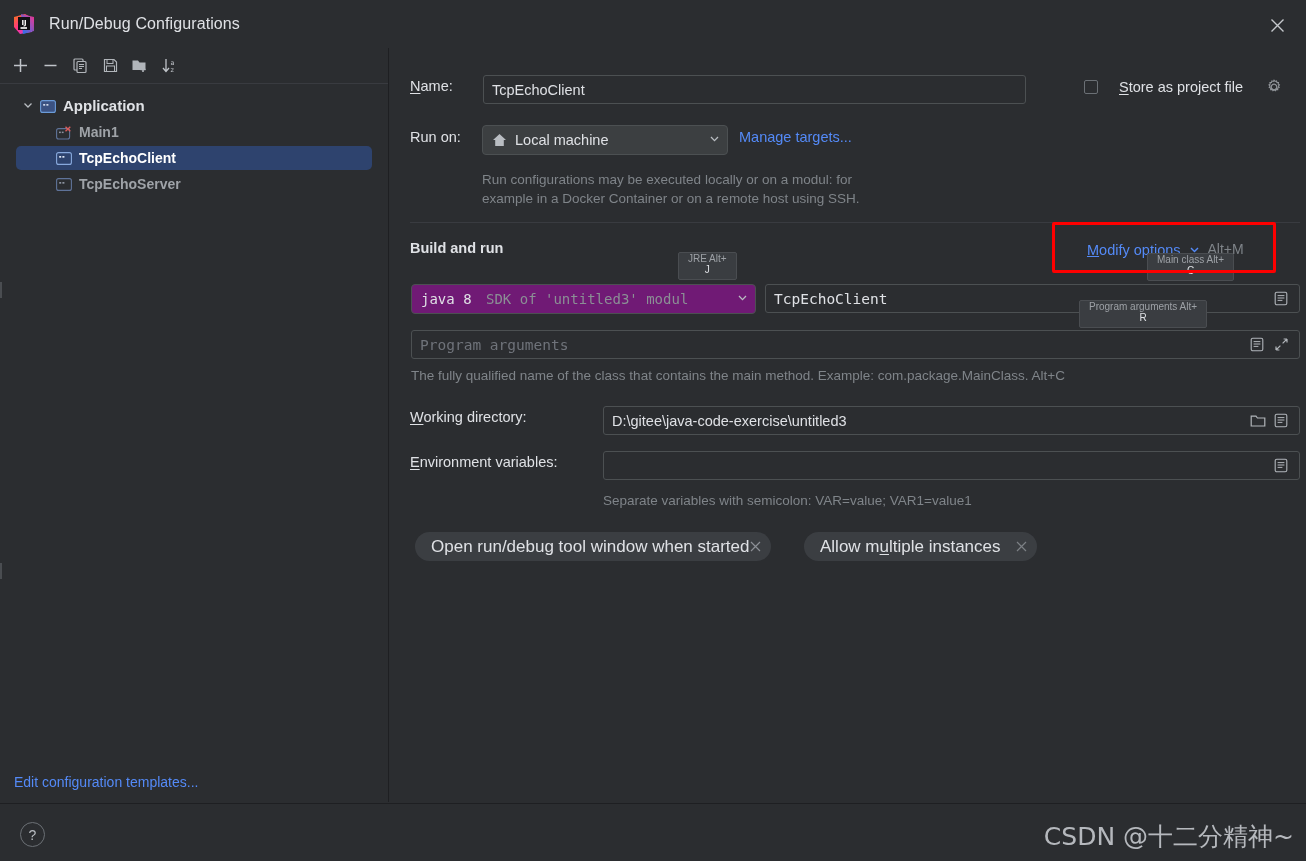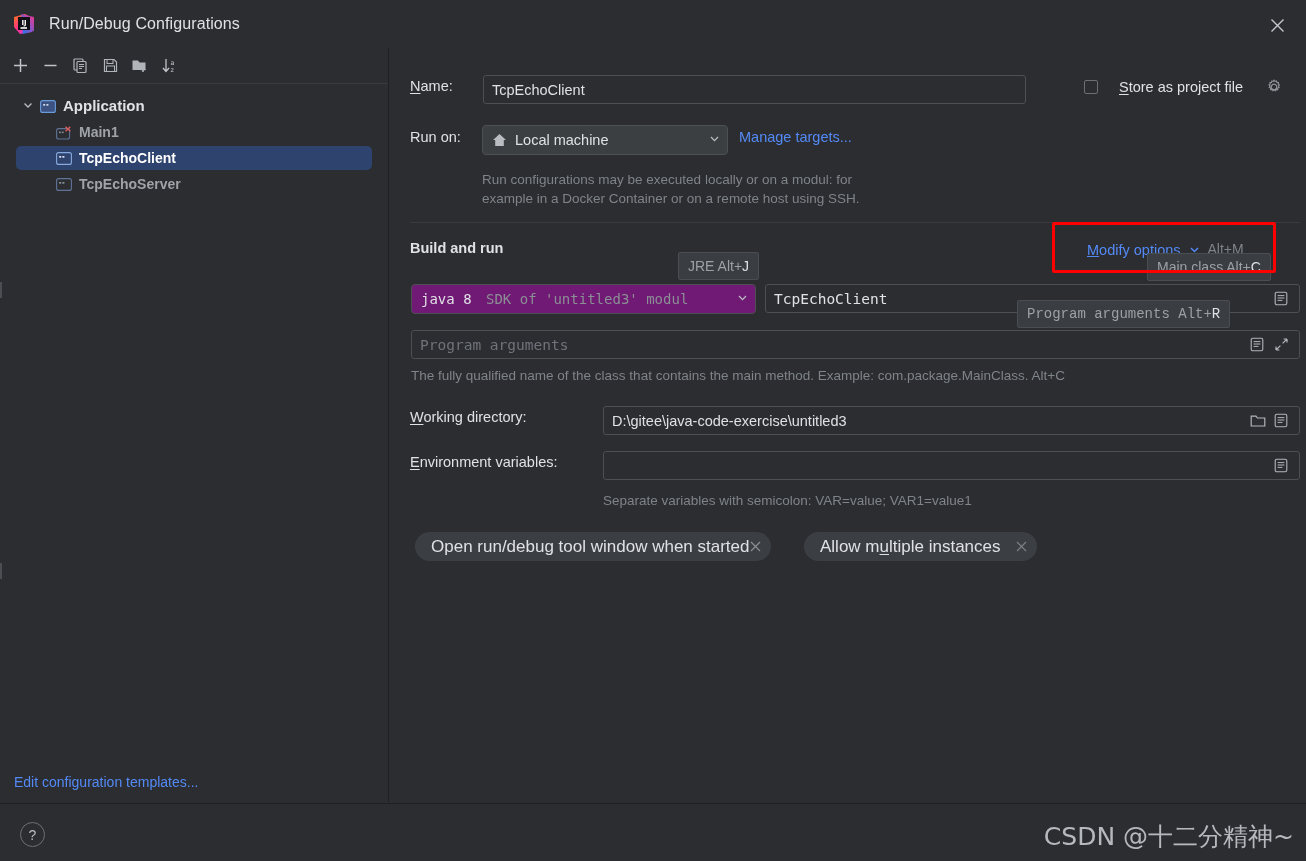--- a/index.html
+++ b/index.html
@@ -111,23 +111,24 @@
   .chip .x { color: #868a8f; cursor: pointer; font-size: 15px; line-height: 1; }
 
   .checkbox-sq {
     width: 14px; height: 14px; border: 1px solid #6b7075; border-radius: 2px;
     background: #2b2d30; flex: none;
   }
 
   
   .tip {
     position: absolute; background: #3a3d41; border: 1px solid #4a4d51;
-    color: #9da1a6; font-size: 14px; height: 28px;
+    color: #9da1a6; font-size: 10px; height: 28px;
     display: flex; align-items: center; padding: 0 9px; white-space: nowrap;
     border-radius: 2px;
+    flex-direction: column;
   }
   .tip b { color: #dfe1e5; font-weight: 400; }
 
   
   .redbox {
     position: absolute; border: 3px solid #fe0000; border-radius: 2px;
     pointer-events: none;
   }
 
   
@@ -443,21 +444,21 @@
   <div class="tip" style="left:678px; top:252px;">
     <span>JRE Alt+</span>
       <b>J</b>
   </div>
 
   <div class="tip" style="left:1147px; top:253px;">
     <span>Main class Alt+</span>
       <b>C</b>
   </div>
 
-  <div class="tip" style="left:1017px; top:300px;font-family:Liberation Mono, monospace;">
+  <div class="tip" style="left:1079px; top:300px;">
     <span>Program arguments Alt+</span>
       <b>R</b>
   </div>
 
   <div class="redbox" style="left:1052px; top:222px; width:224px; height:51px;"></div>
 
   <div class="bottombar">
     <div class="help-btn">?</div>
 
   </div>

